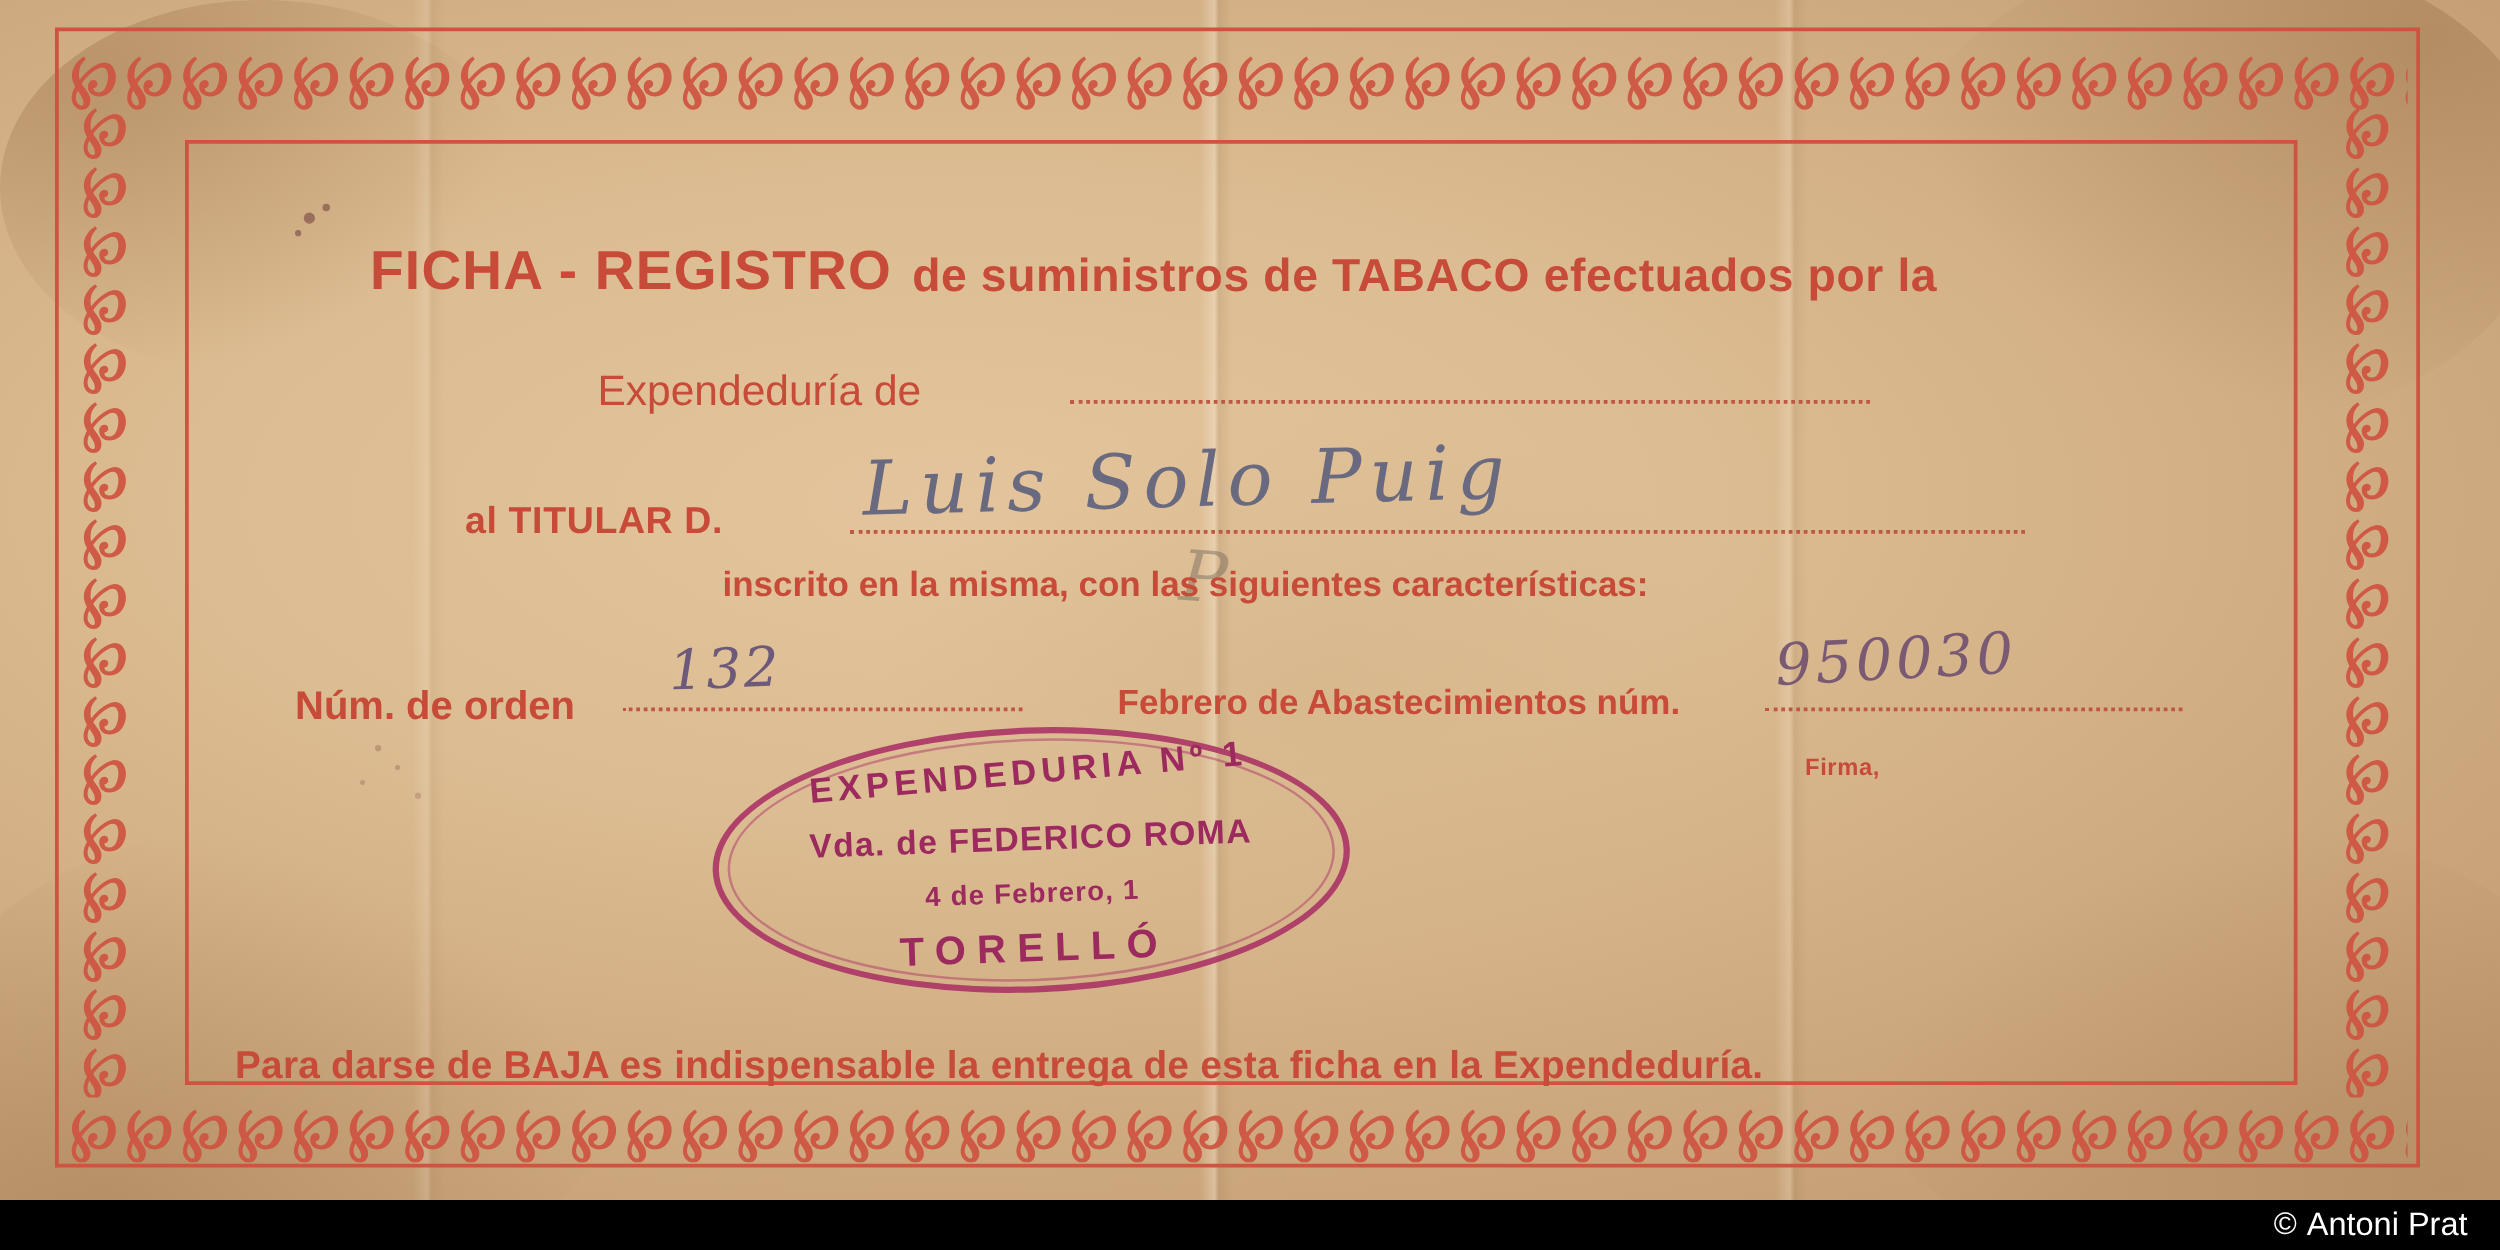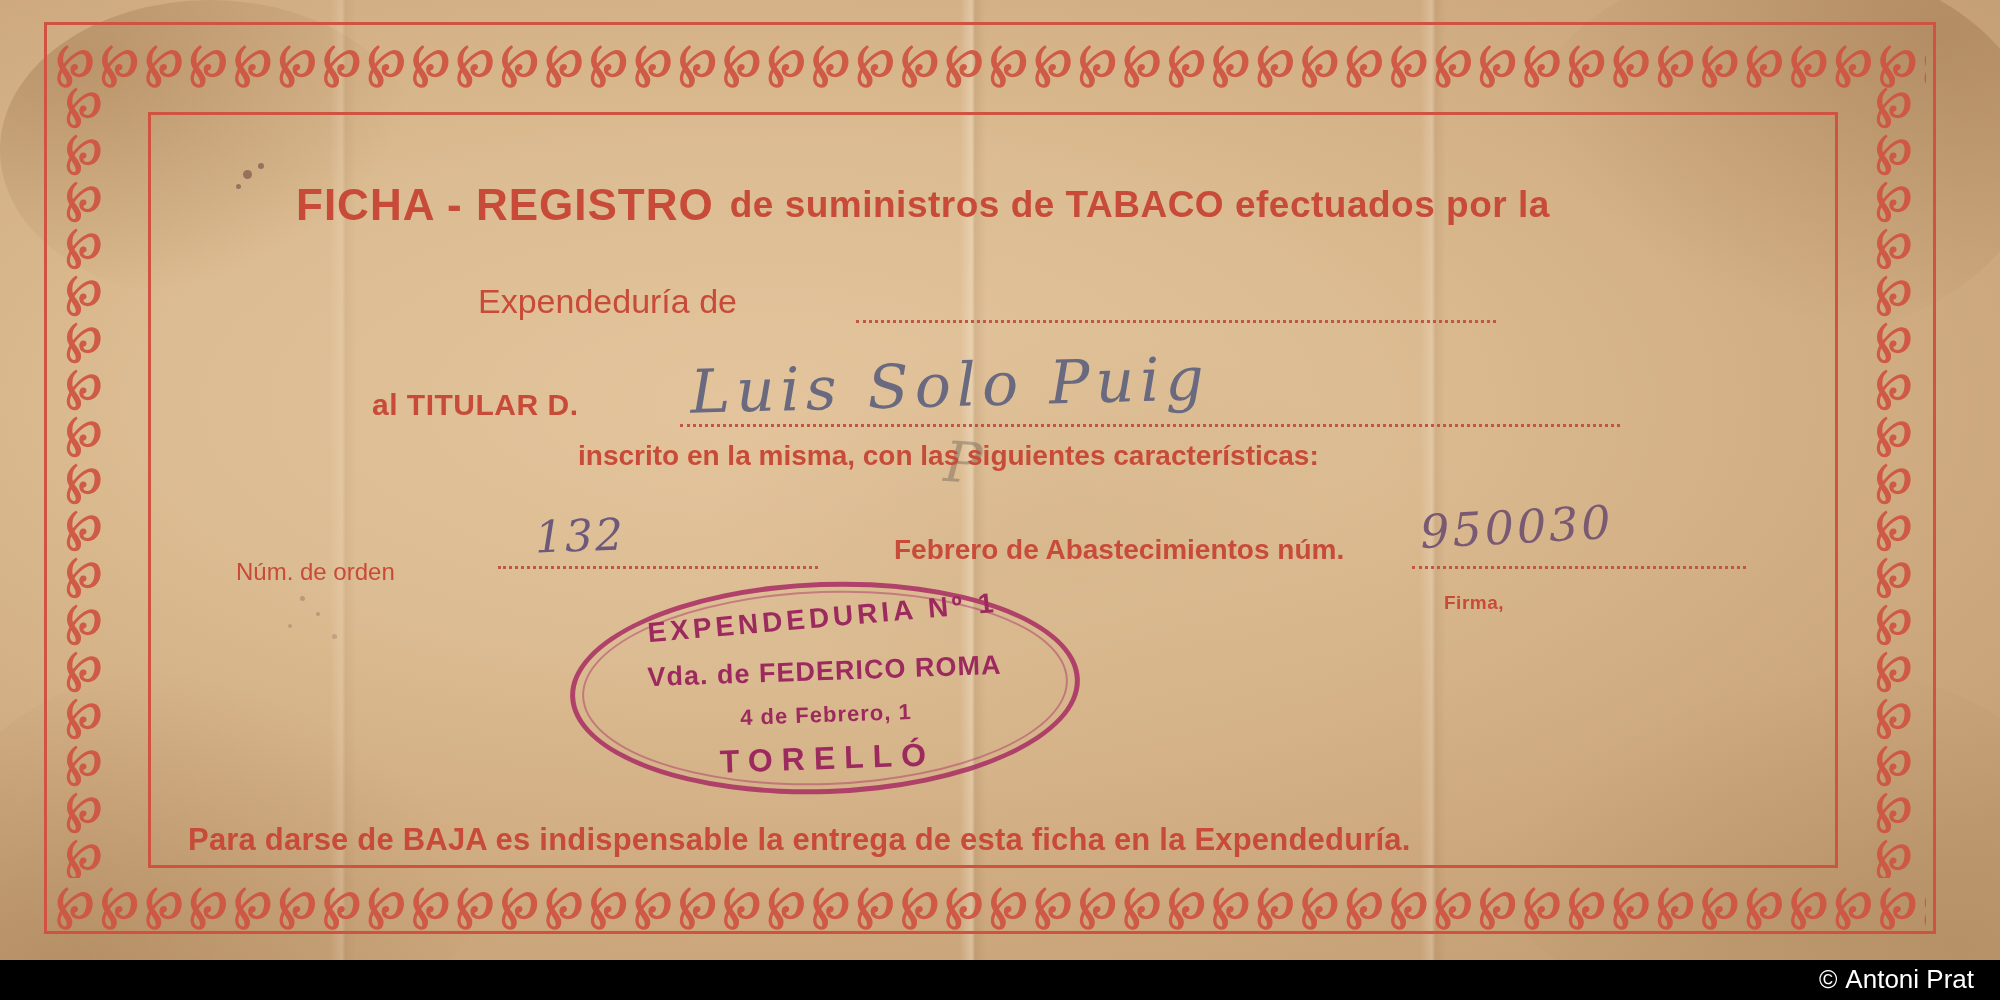--- a/index.html
+++ b/index.html
@@ -113,22 +113,23 @@
   }
 
   
   .red {
     color: #c74b38;
     font-family: "Liberation Sans", sans-serif;
   }
   .line {
     position: absolute;
     display: flex;
-    align-items: center;
+    align-items: flex-end;
     white-space: nowrap;
+    margin-top: 12px;
   }
 
   #l-title {
     left: 296px; top: 180px;
     font-size: 37px;
     font-weight: bold;
     letter-spacing: .5px;
   }
   #l-title .big {
     font-size: 44px;
@@ -146,23 +147,23 @@
     font-size: 30px;
     font-weight: bold;
     letter-spacing: .5px;
   }
   #l-inscrito {
     left: 578px; top: 440px;
     font-size: 28px;
     font-weight: bold;
   }
   #l-orden {
-    left: 236px; top: 558px;
-    font-size: 24px;
-    font-weight: normal;
+    left: 236px; top: 534px;
+    font-size: 32px;
+    font-weight: bold;
   }
   #l-cartilla {
     left: 894px; top: 534px;
     font-size: 28px;
     font-weight: bold;
   }
   #l-firma {
     left: 1444px; top: 592px;
     font-size: 19px;
     font-weight: bold;

